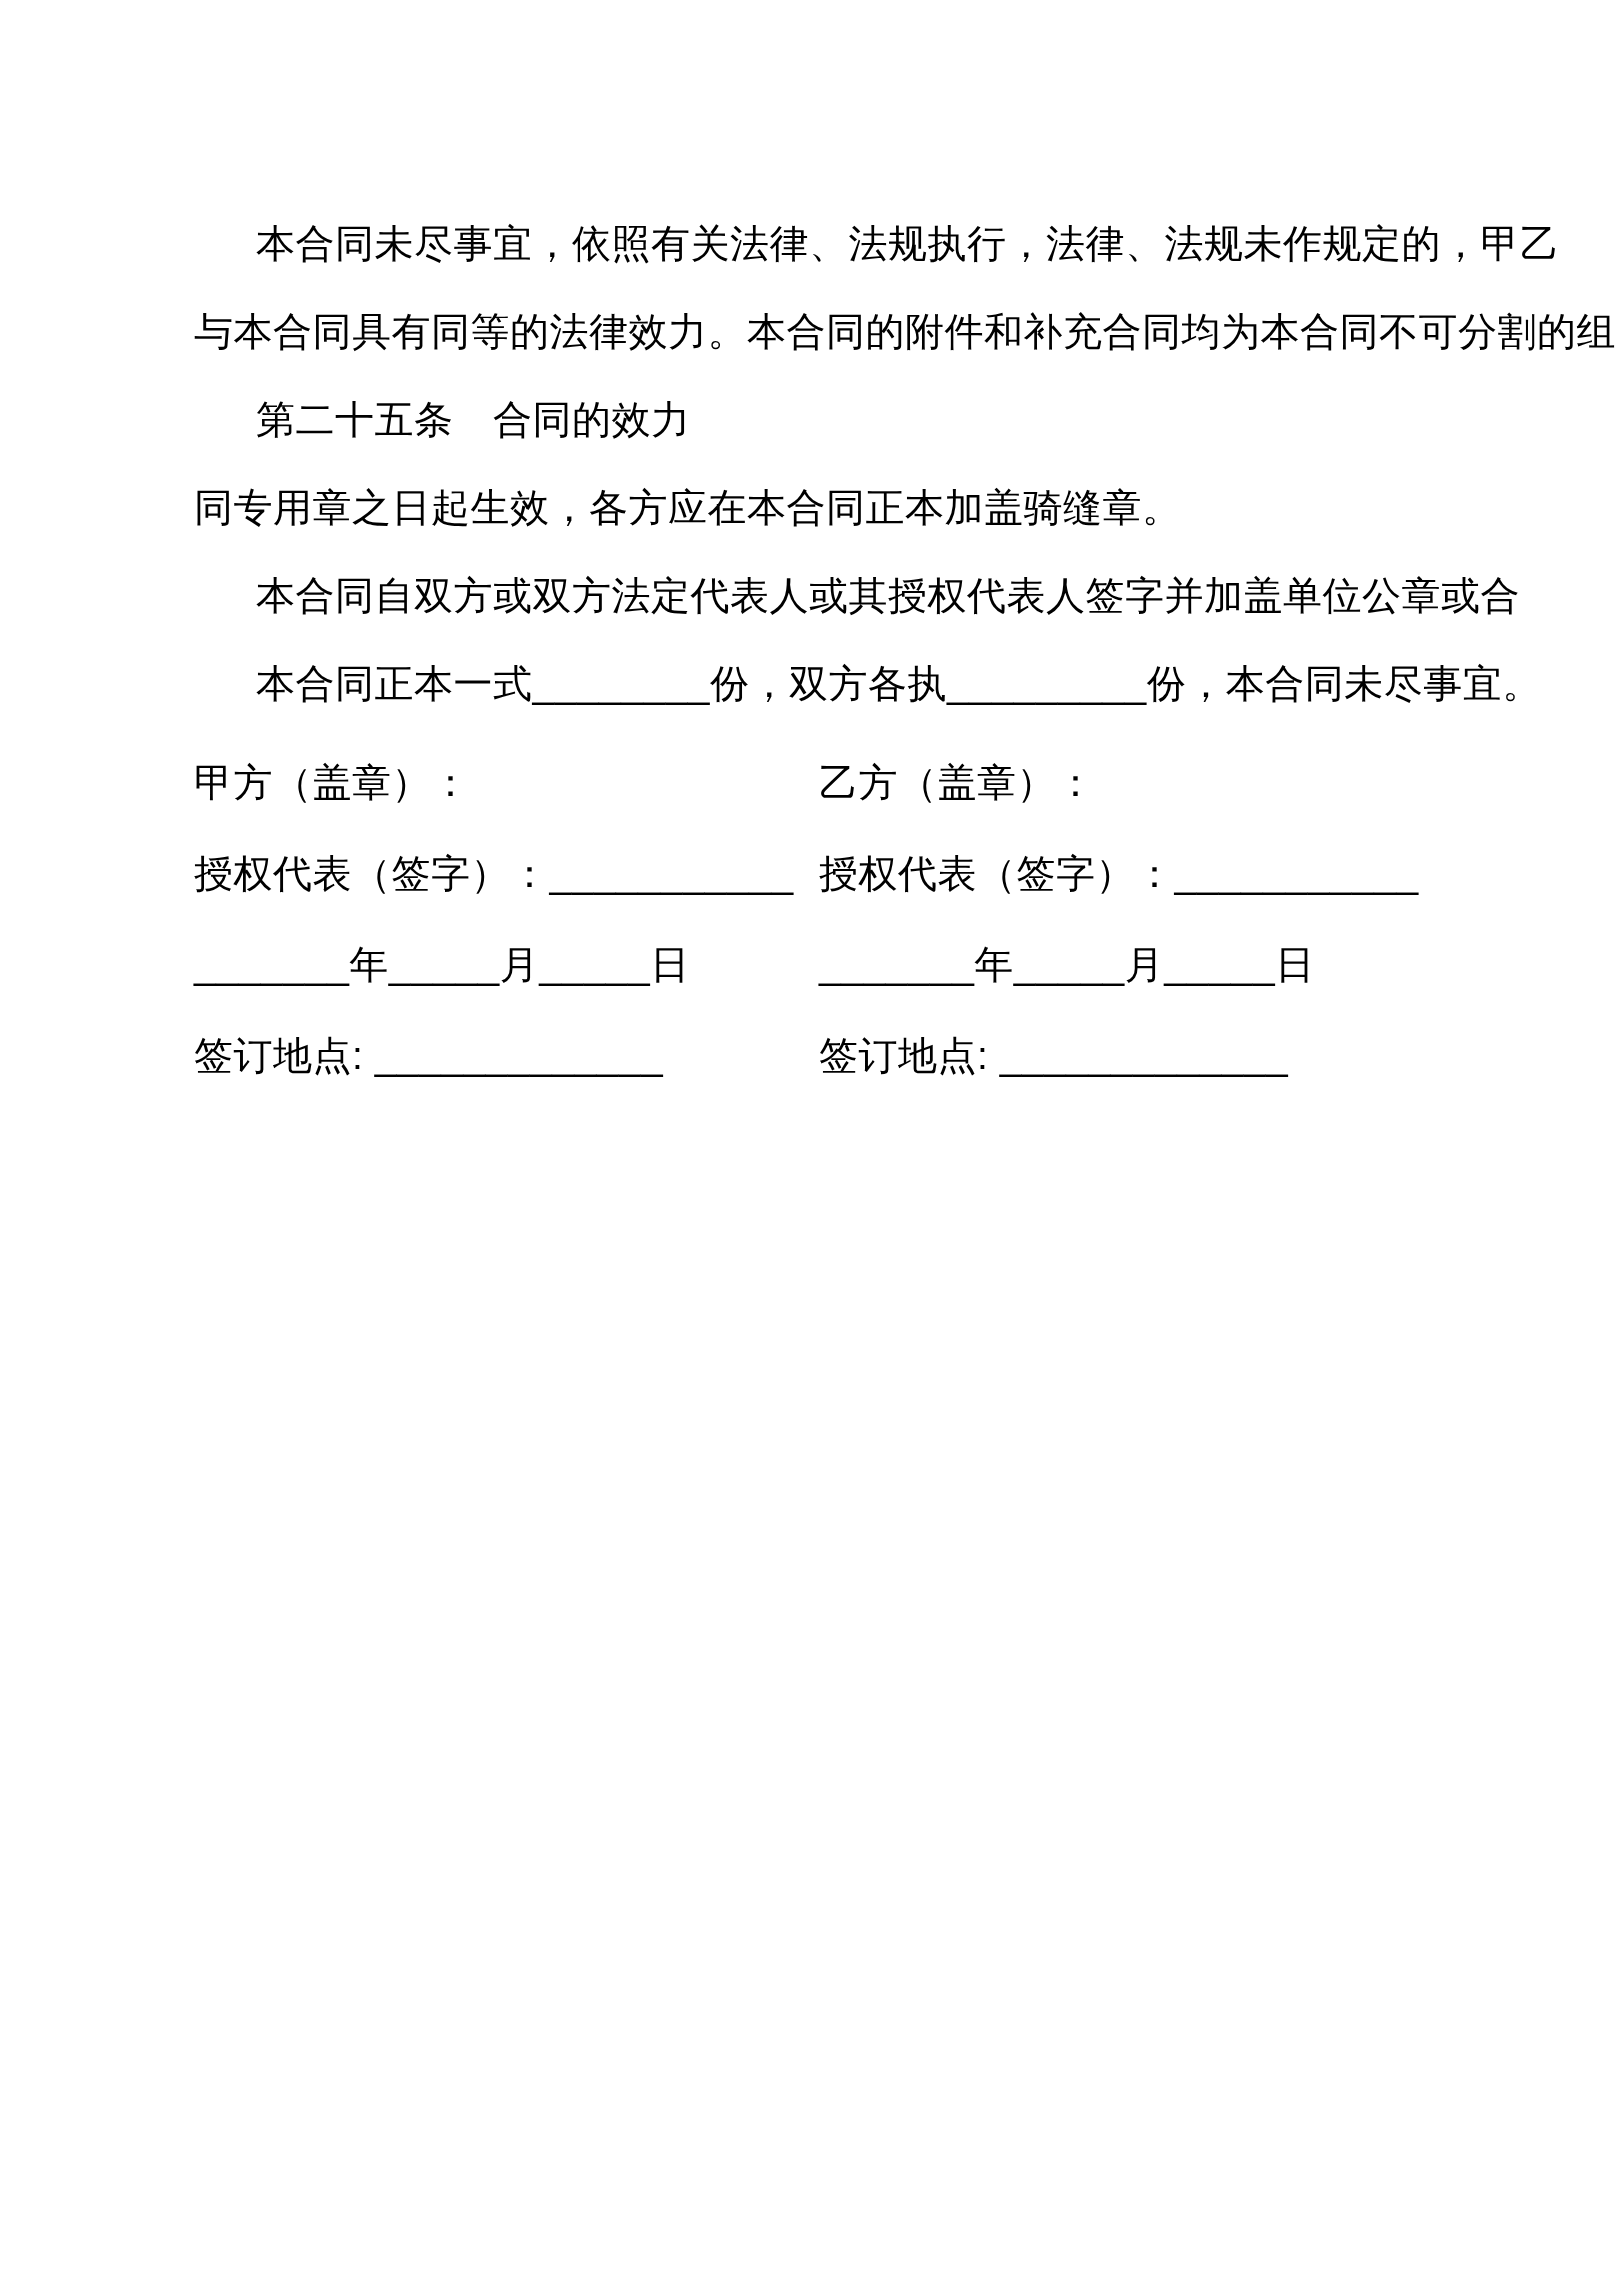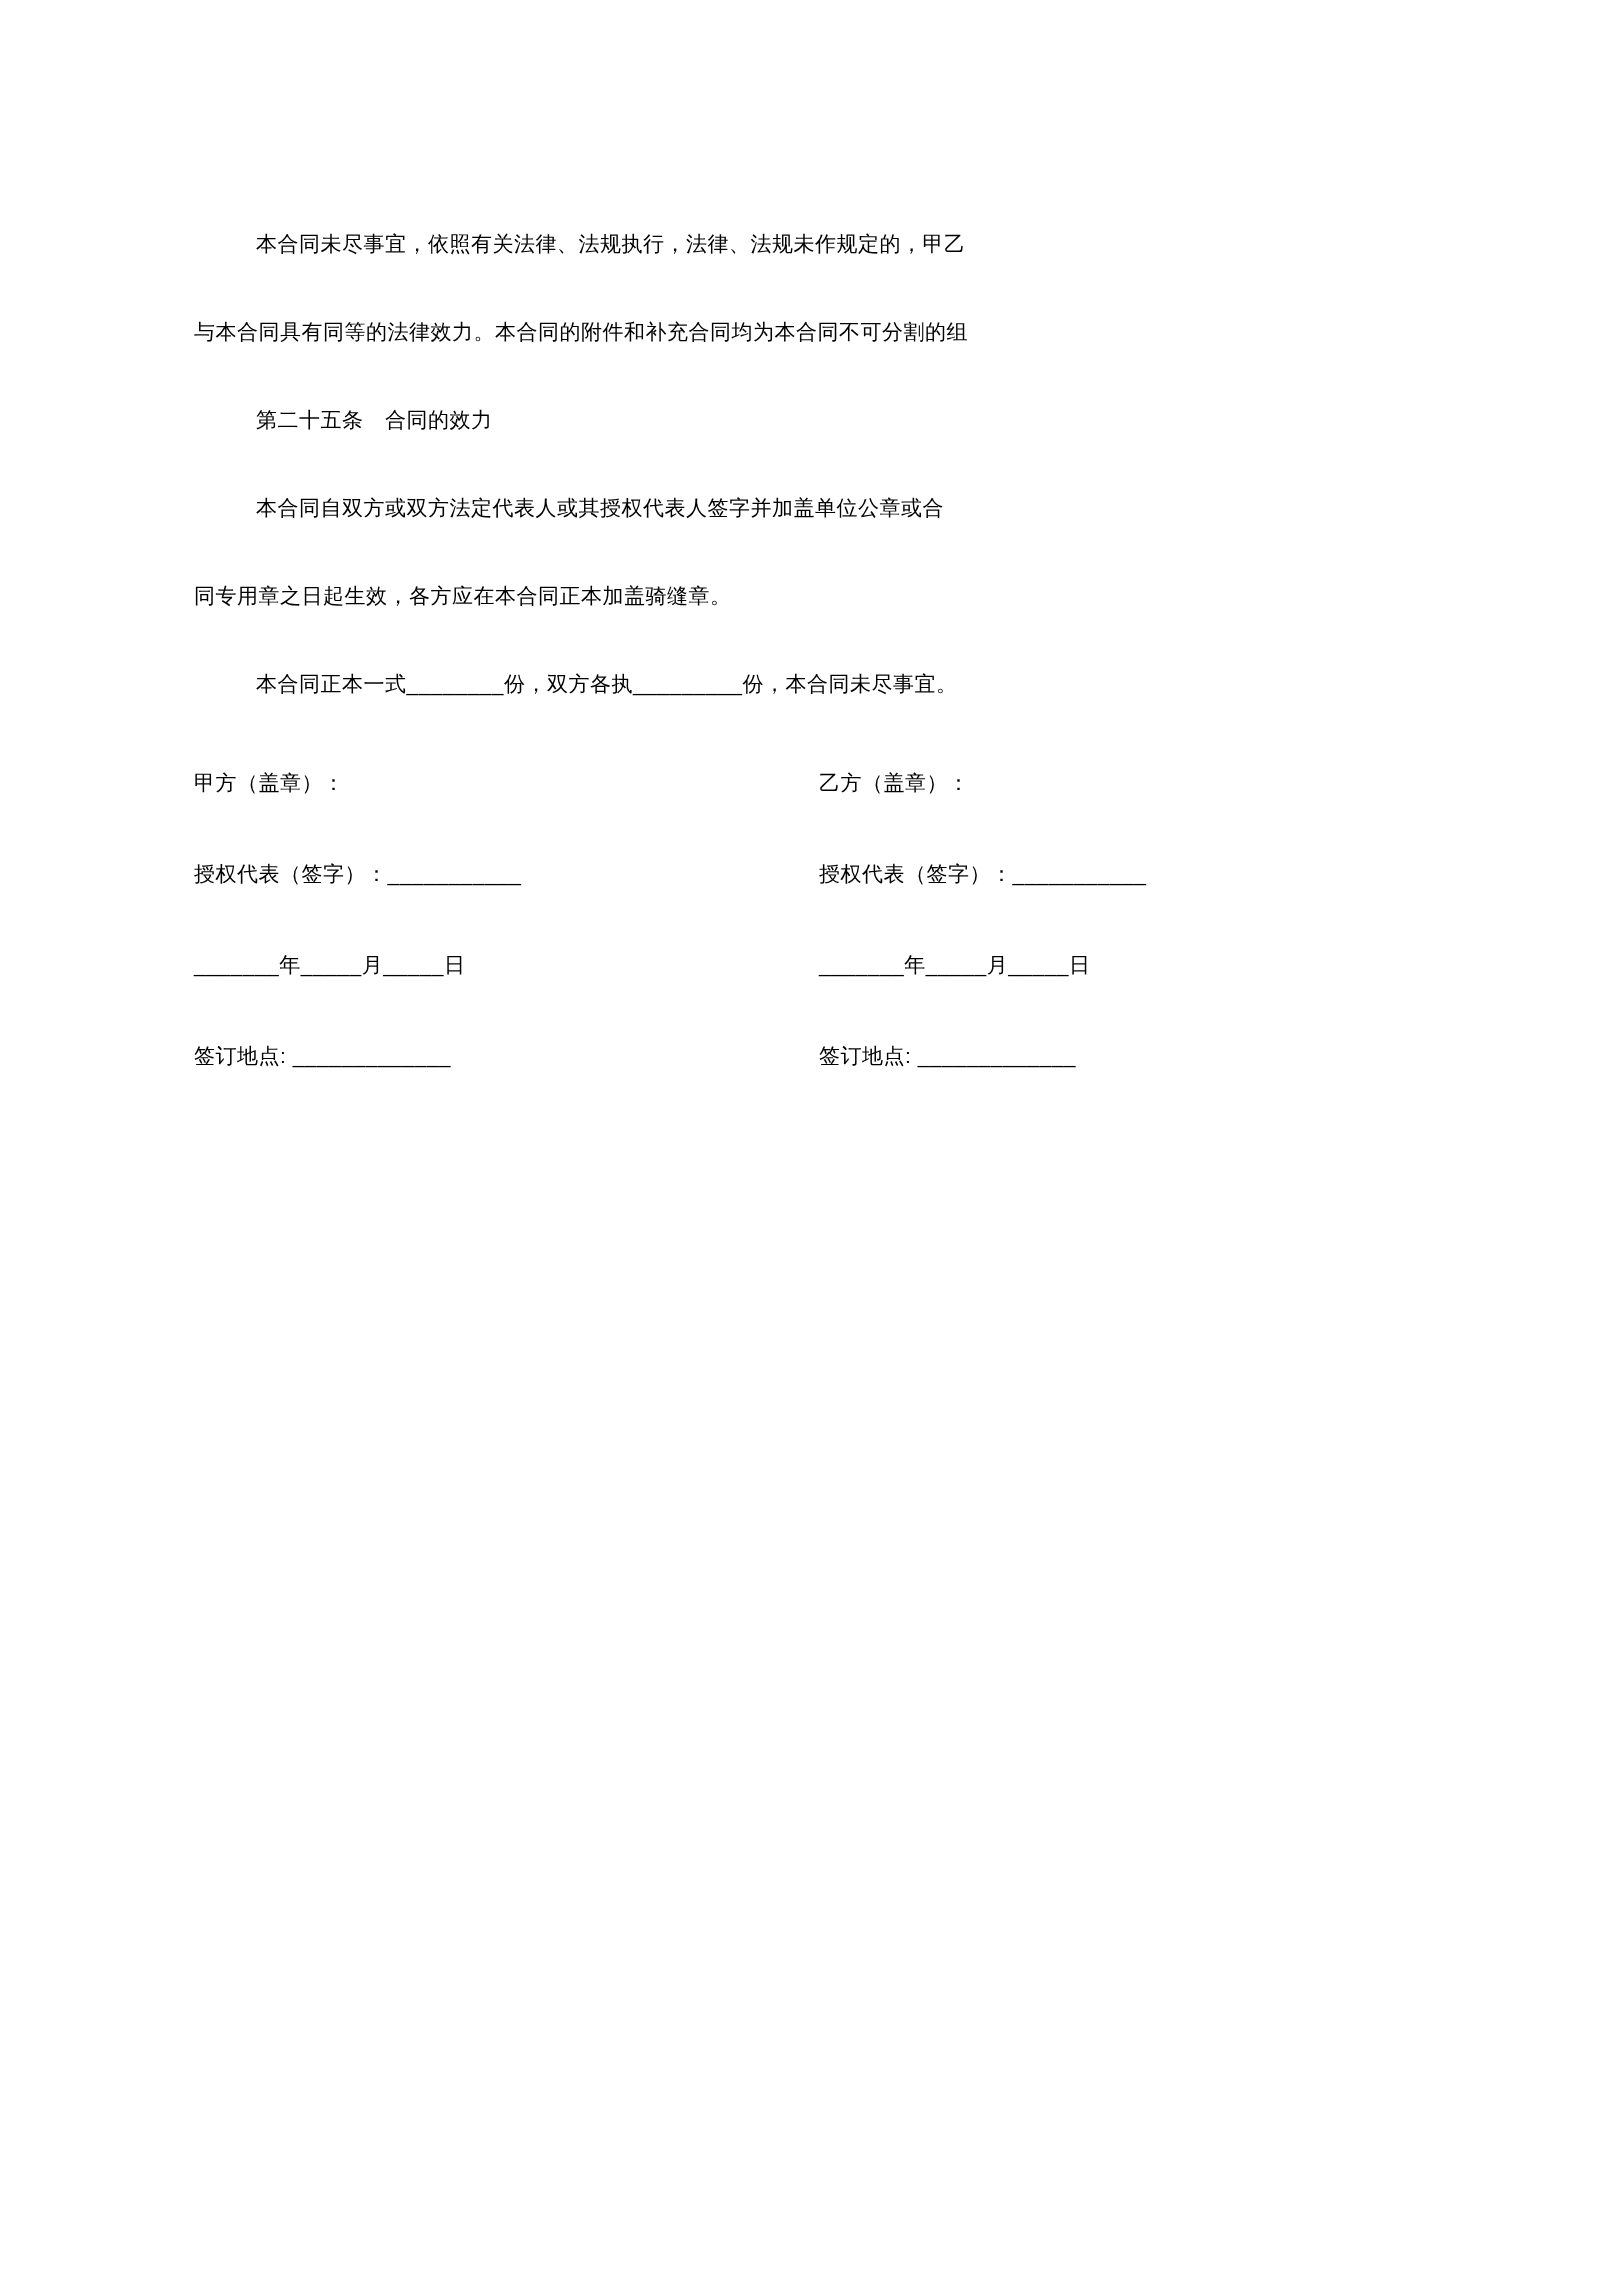--- a/index.html
+++ b/index.html
@@ -4,21 +4,21 @@
 <style>
   html, body { margin: 0; padding: 0; background: #e8e8e8; }
   .page {
     position: relative;
     width: 1623px;
     height: 2294px;
     margin: 0 auto;
     background: #ffffff;
     color: #000000;
     font-family: "Liberation Sans", "DejaVu Sans", sans-serif;
-    font-size: 21px;
+    font-size: 39px;
     box-sizing: border-box;
     padding: 200px 273px 0 194px;
     overflow: hidden;
   }
   .body-text .line {
     line-height: 88px;
     white-space: nowrap;
     letter-spacing: 0.5px;
   }
   .indent { text-indent: 62px; }
@@ -36,22 +36,22 @@
 </style>
 </head>
 <body>
 
 <div class="page">
 
   <div class="body-text">
     <div class="line indent">本合同未尽事宜，依照有关法律、法规执行，法律、法规未作规定的，甲乙</div>
     <div class="line">与本合同具有同等的法律效力。本合同的附件和补充合同均为本合同不可分割的组</div>
     <div class="line indent heading">第二十五条　合同的效力</div>
+    <div class="line">同专用章之日起生效，各方应在本合同正本加盖骑缝章。</div>
     <div class="line indent">本合同自双方或双方法定代表人或其授权代表人签字并加盖单位公章或合</div>
-    <div class="line">同专用章之日起生效，各方应在本合同正本加盖骑缝章。</div>
     <div class="line indent">本合同正本一式________份，双方各执_________份，本合同未尽事宜。</div>
   </div>
 
   <div class="sig-grid">
     <div class="sig-cell">甲方（盖章）：</div>
     <div class="sig-cell">乙方（盖章）：</div>
 
     <div class="sig-cell">授权代表（签字）：___________</div>
     <div class="sig-cell">授权代表（签字）：___________</div>
 

